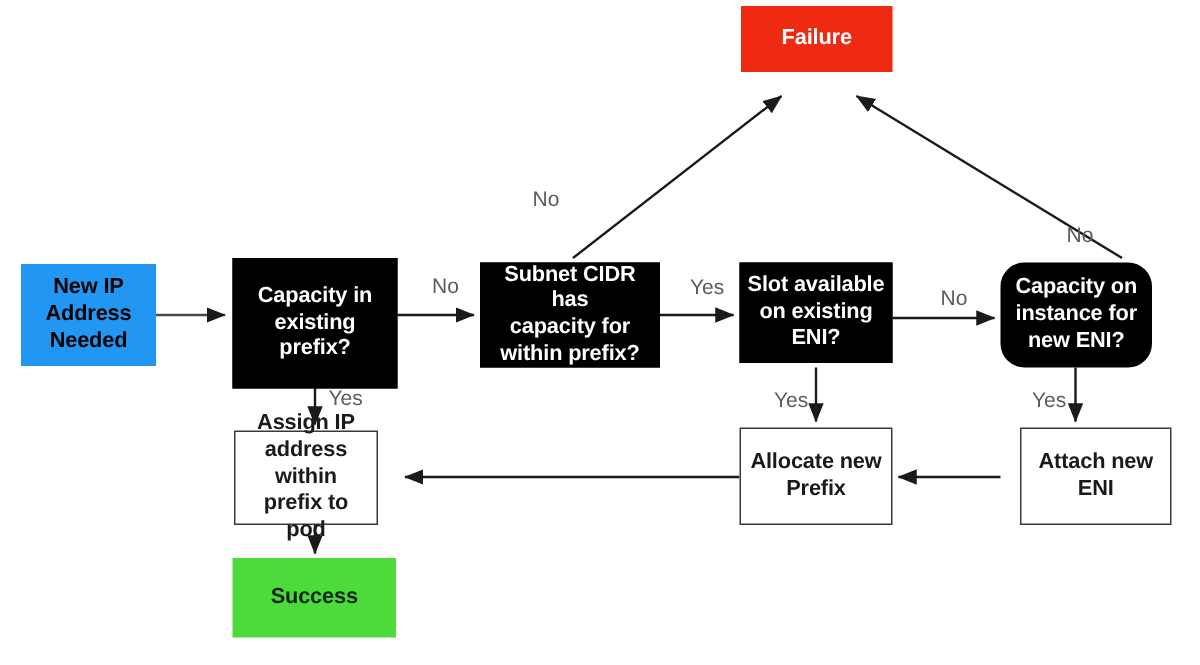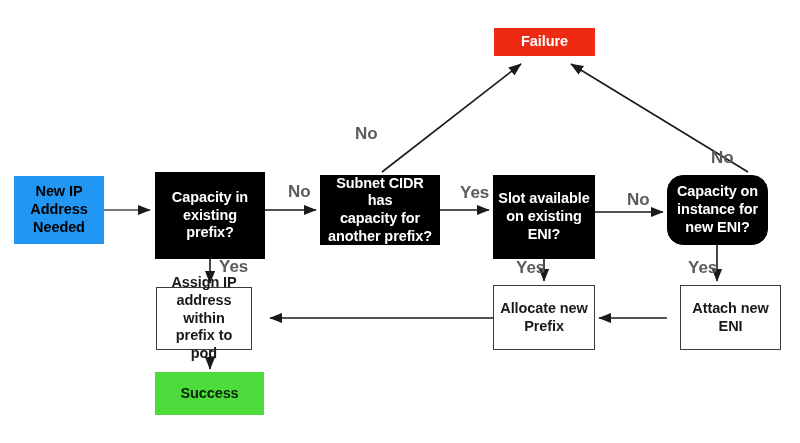--- a/index.html
+++ b/index.html
@@ -49,22 +49,22 @@
     color: #06240a;
     border: none;
   }
   .node.failure {
     background: #ef2a13;
     color: #ffffff;
     border: none;
   }
   .edge-label {
     position: absolute;
-    font-size: 17px;
-    font-weight: 700;
+    font-size: 14px;
+    font-weight: 400;
     color: #5b5b5b;
     font-family: "Liberation Sans", sans-serif;
     white-space: nowrap;
   }
   svg.edges {
     position: absolute;
     left: 0;
     top: 0;
     width: 800px;
     height: 443px;
@@ -110,43 +110,43 @@
 
   <div class="node start" style="left:14px; top:176px; width:90px; height:68px;">New IP
 Address
 Needed</div>
 
   <div class="node decision" style="left:155px; top:172px; width:110px; height:87px;">Capacity in
 existing prefix?</div>
 
   <div class="node decision" style="left:320px; top:175px; width:120px; height:70px;">Subnet CIDR has
 capacity for
-another prefix?</div>
+within prefix?</div>
 
-  <div class="node decision" style="left:493px; top:175px; width:102px; height:84px;">Slot available
+  <div class="node decision" style="left:493px; top:175px; width:102px; height:67px;">Slot available
 on existing
 ENI?</div>
 
   <div class="node decision" style="left:667px; top:175px; width:101px; height:70px;border-radius:16px;">Capacity on
 instance for
 new ENI?</div>
 
   <div class="node process" style="left:156px; top:287px; width:96px; height:63px;">Assign IP
 address within
 prefix to pod</div>
 
   <div class="node process" style="left:493px; top:285px; width:102px; height:65px;">Allocate new
 Prefix</div>
 
   <div class="node process" style="left:680px; top:285px; width:101px; height:65px;">Attach new
 ENI</div>
 
-  <div class="node failure" style="left:494px; top:28px; width:101px; height:28px;">Failure</div>
+  <div class="node failure" style="left:494px; top:4px; width:101px; height:44px;">Failure</div>
 
-  <div class="node success" style="left:155px; top:372px; width:109px; height:43px;">Success</div>
+  <div class="node success" style="left:155px; top:372px; width:109px; height:53px;">Success</div>
 
   <div class="edge-label" style="left:288px; top:182px;">No</div>
   <div class="edge-label" style="left:219px; top:257px;">Yes</div>
   <div class="edge-label" style="left:355px; top:124px;">No</div>
   <div class="edge-label" style="left:460px; top:183px;">Yes</div>
   <div class="edge-label" style="left:516px; top:258px;">Yes</div>
   <div class="edge-label" style="left:627px; top:190px;">No</div>
   <div class="edge-label" style="left:711px; top:148px;">No</div>
   <div class="edge-label" style="left:688px; top:258px;">Yes</div>
 

